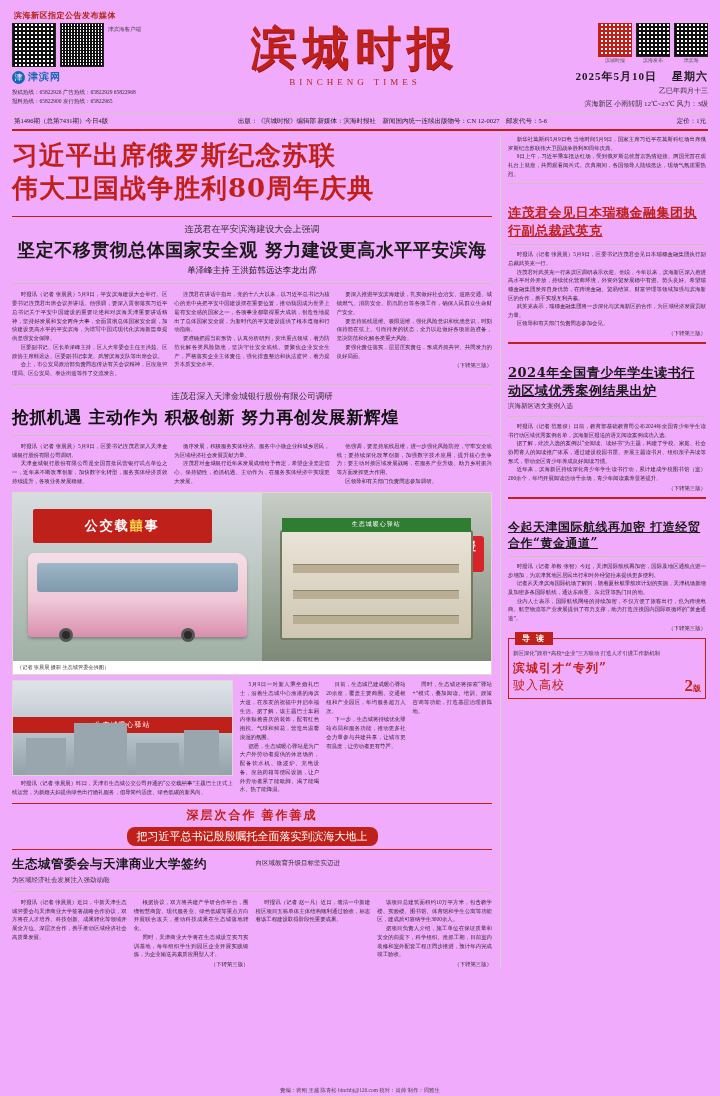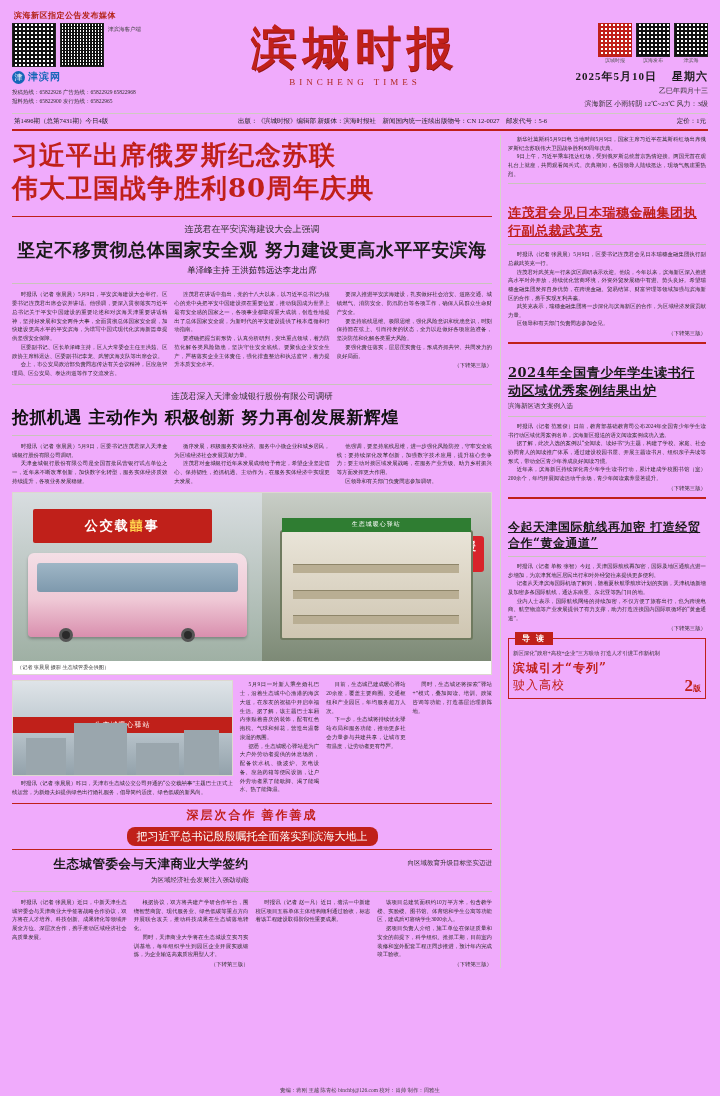--- a/index.html
+++ b/index.html
@@ -194,21 +194,21 @@
     margin-top:6px; text-align:center; border-top:1px solid #c0201a; border-bottom:1px solid #c0201a;
     padding:3px 0;
   }
   .award-title { font-size:12px; font-weight:bold; color:#c0201a; letter-spacing:2px;}
   .award-sub {
     display:inline-block; margin-top:3px; background:#c0201a; color:#fff;
     font-size:11px; padding:2px 10px; border-radius:8px;
   }
 
   .two-heads { display:flex; gap:7px; margin-top:6px; }
-  .th { flex:1; text-align:right; }
+  .th { flex:1; text-align:left; }
   .th h3 { margin:0; font-size:12.5px; font-weight:bold; letter-spacing:.5px; font-family:"DejaVu Serif", serif;}
   .th .sub { font-size:6.5px; color:#333; margin-top:3px; }
 
   
   .rc-news { font-size:5.4px; line-height:1.6; text-align:justify; color:#2b2b2b; text-indent:1.6em;}
   .rh {
     font-size:13px; font-weight:bold; line-height:1.35; letter-spacing:.5px;
     margin:20px 0 3px 0; font-family:"DejaVu Serif", serif;text-decoration:underline;
   }
   .rh.red { color:#c0201a; }

